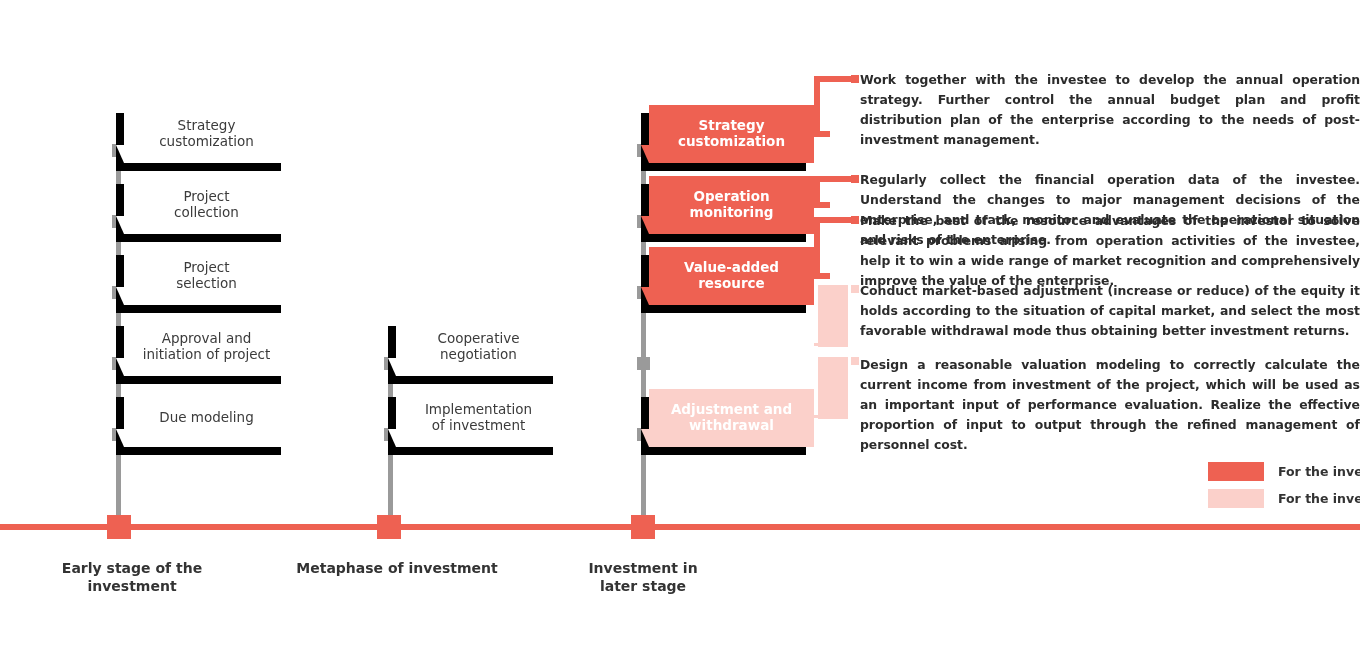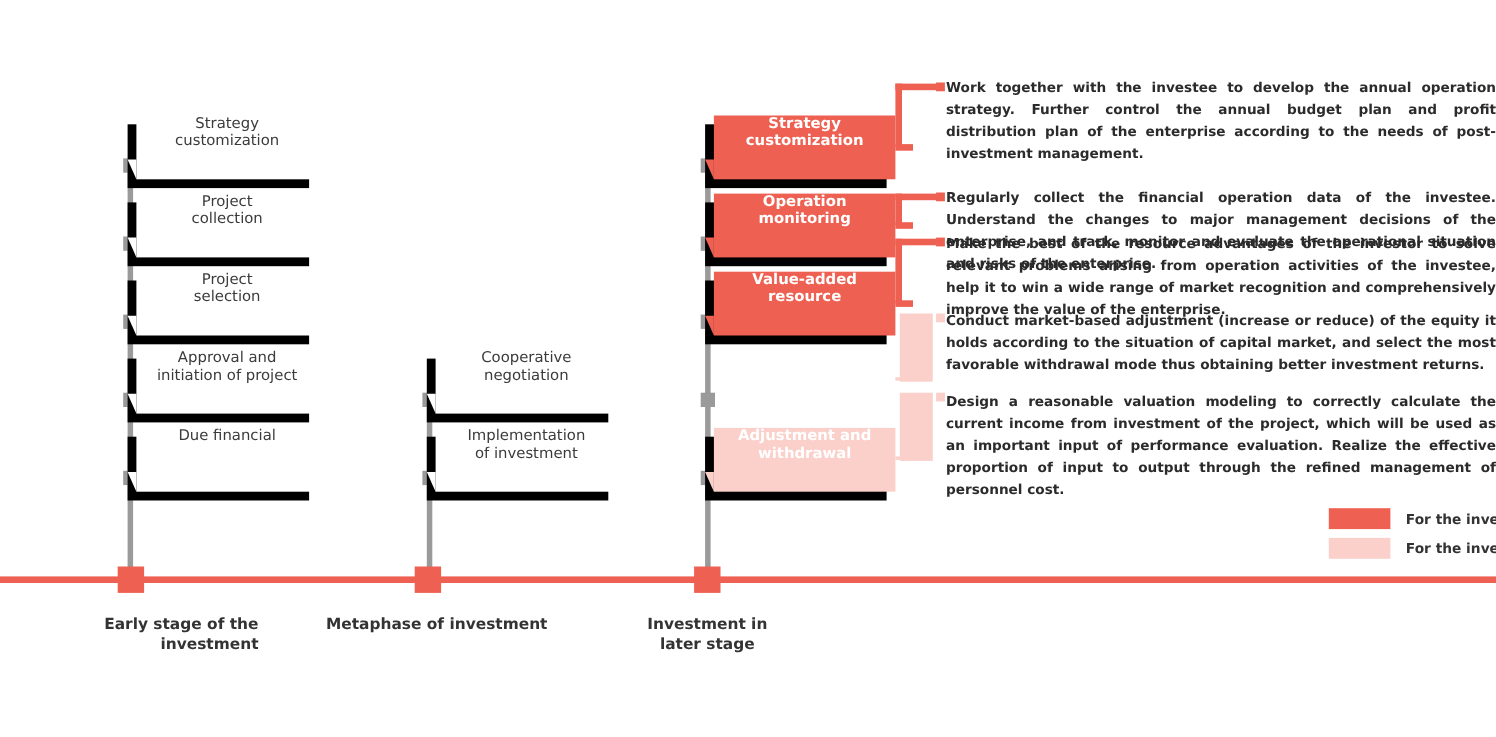--- a/index.html
+++ b/index.html
@@ -48,21 +48,21 @@
     background: #000000;
   }
   .pbox .face {
     position: absolute;
     left: 0;
     top: 0;
     width: 165px;
     height: 58px;
     background: #ffffff;
     display: flex;
-    align-items: flex-start;
+    align-items: center;
     justify-content: center;
     box-sizing: border-box;
     padding: 0 6px;
   }
   .pbox .label {
     font-size: 13.5px;
     line-height: 1.18;
     text-align: center;
     color: #3b3b3b;
     white-space: pre-line;
@@ -200,21 +200,21 @@
     <div class="face">
       <div class="label">Approval and
 initiation of project</div>
     </div>
     <div class="notch"></div>
   </div>
 
   <div class="pbox" style="left:124px; top:389px;">
     <div class="shadow"></div>
     <div class="face">
-      <div class="label">Due financial</div>
+      <div class="label">Due modeling</div>
     </div>
     <div class="notch"></div>
   </div>
 
   <div class="rail" style="left:388px; top:359px; height:167px;"></div>
   <div class="rail-node" style="left:388px; top:357px;"></div>
   <div class="rail-node" style="left:388px; top:428px;"></div>
 
   <div class="pbox" style="left:396px; top:318px;">
     <div class="shadow"></div>
@@ -315,19 +315,19 @@
     <div class="legend-swatch" style="background:#fbd0ca;"></div>
     <div class="legend-text">For the investor</div>
   </div>
 
   <div class="timeline" style="top:524px;"></div>
 
   <div class="tl-marker" style="left:107px; top:515px;"></div>
   <div class="tl-marker" style="left:377px; top:515px;"></div>
   <div class="tl-marker" style="left:631px; top:515px;"></div>
 
-  <div class="tl-label" style="left:5px;   top:560px;text-align:right;">Early stage of the
+  <div class="tl-label" style="left:17px;   top:560px;">Early stage of the
 investment</div>
   <div class="tl-label" style="left:282px; top:560px;">Metaphase of investment</div>
   <div class="tl-label" style="left:528px; top:560px;">Investment in
 later stage</div>
 
 </div>
 
 </body></html>

